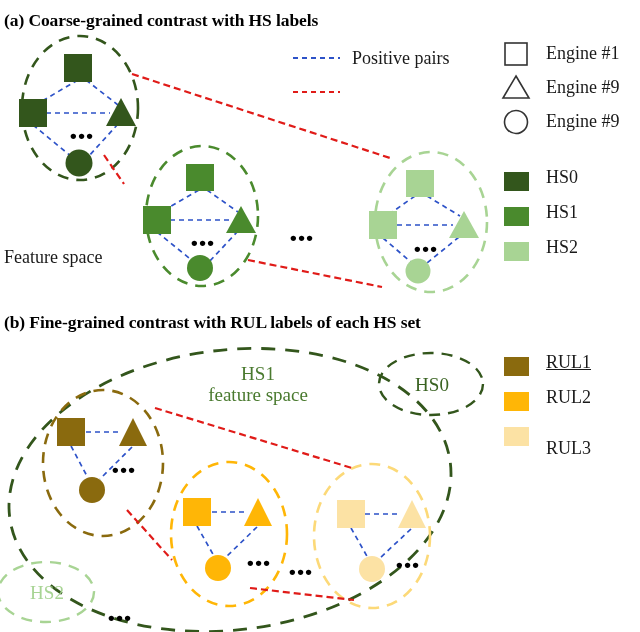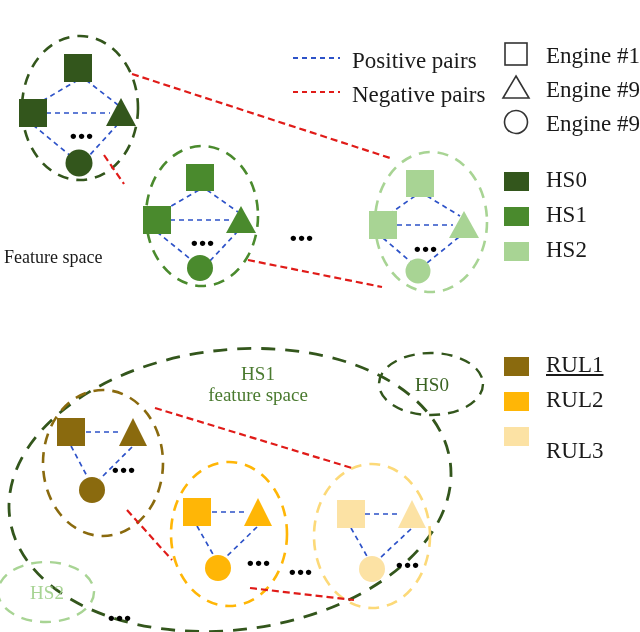--- a/index.html
+++ b/index.html
@@ -32,21 +32,21 @@
     left: 0;
     top: 0;
     width: 640px;
     height: 632px;
     overflow: visible;
   }
 
   .legend-text {
     position: absolute;
     font-family: "Liberation Serif", serif;
-    font-size: 23px;
+    font-size: 18px;
     color: #1a1a1a;
     white-space: nowrap;
   }
 
   .feature-space-label {
     position: absolute;
     left: 4px;
     top: 247px;
     font-family: "Liberation Serif", serif;
     font-size: 18px;
@@ -78,21 +78,23 @@
     white-space: nowrap;
     text-align: center;
     line-height: 1.12;
   }
 </style>
 </head>
 <body>
 
 <div id="figure">
 
-
+  <div class="panel-title" id="title-a">(a) Coarse-grained contrast with HS labels</div>
+
+  <div class="panel-title" id="title-b">(b) Fine-grained contrast with RUL labels of each HS set</div>
 
   <svg class="layer" id="panel-a-svg" viewBox="0 0 640 632">
 
     <g>
       <ellipse cx="80" cy="108" rx="58" ry="72" fill="none" stroke="#33561c" stroke-width="2.6" stroke-dasharray="11,8"></ellipse>
 
       <g stroke="#2d52c8" stroke-width="1.7" stroke-dasharray="5,4" fill="none">
         <line x1="78" y1="80" x2="37" y2="104"></line>
         <line x1="86" y1="80" x2="118" y2="105"></line>
         <line x1="46" y1="113" x2="110" y2="113"></line>
@@ -156,21 +158,20 @@
     <g stroke="#e01b18" stroke-width="1.8" stroke-dasharray="5,4">
       <line x1="293" y1="92" x2="340" y2="92"></line>
     </g>
 
     <rect x="505" y="43" width="22" height="22" fill="none" stroke="#333333" stroke-width="1.6"></rect>
     <polygon points="516,76 529,98 503,98" fill="none" stroke="#333333" stroke-width="1.6"></polygon>
     <circle cx="516" cy="122" r="11.5" fill="none" stroke="#333333" stroke-width="1.6"></circle>
   </svg>
 
   <div class="legend-text" style="left:352px; top:48px;">Positive pairs</div>
-  <div class="legend-text" style="left:352px; top:82px;">Negative pairs</div>
 
   <div class="legend-text" style="left:546px; top:43px;text-align:right;">Engine #1</div>
   <div class="legend-text" style="left:546px; top:77px;">Engine #9</div>
   <div class="legend-text" style="left:546px; top:111px;">Engine #9</div>
 
   <div class="swatch" style="left:504px; top:172px; background:#33561c;"></div>
   <div class="legend-text" style="left:546px; top:167px;">HS0</div>
 
   <div class="swatch" style="left:504px; top:207px; background:#4a8a2d;"></div>
   <div class="legend-text" style="left:546px; top:202px;">HS1</div>

